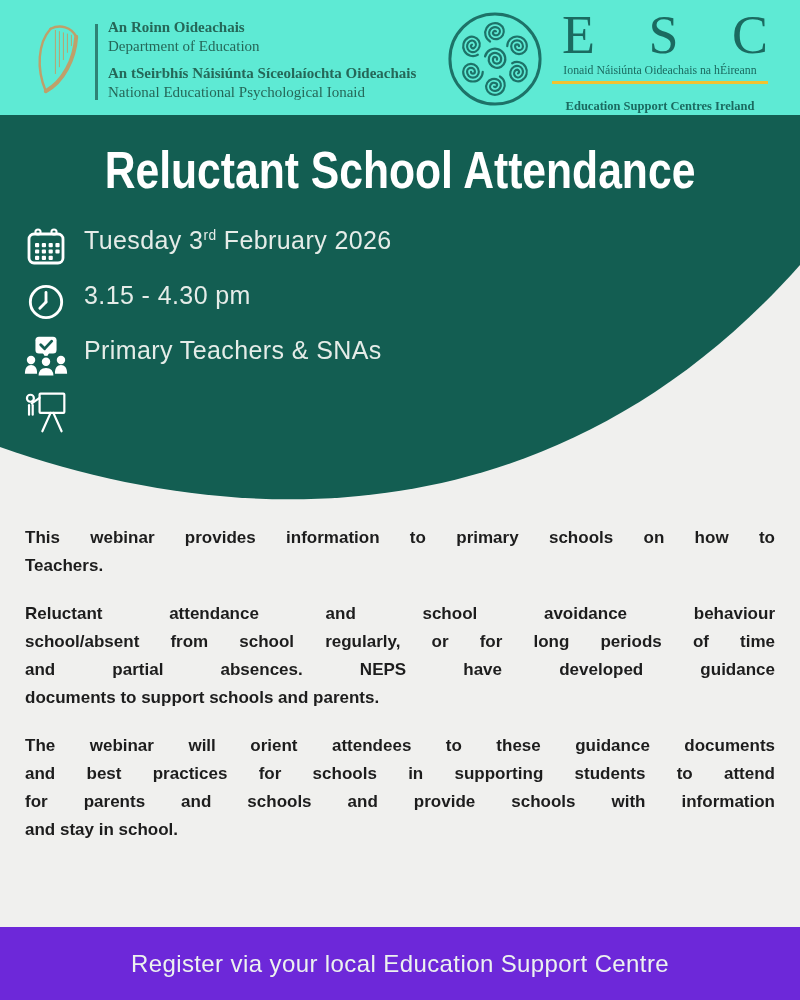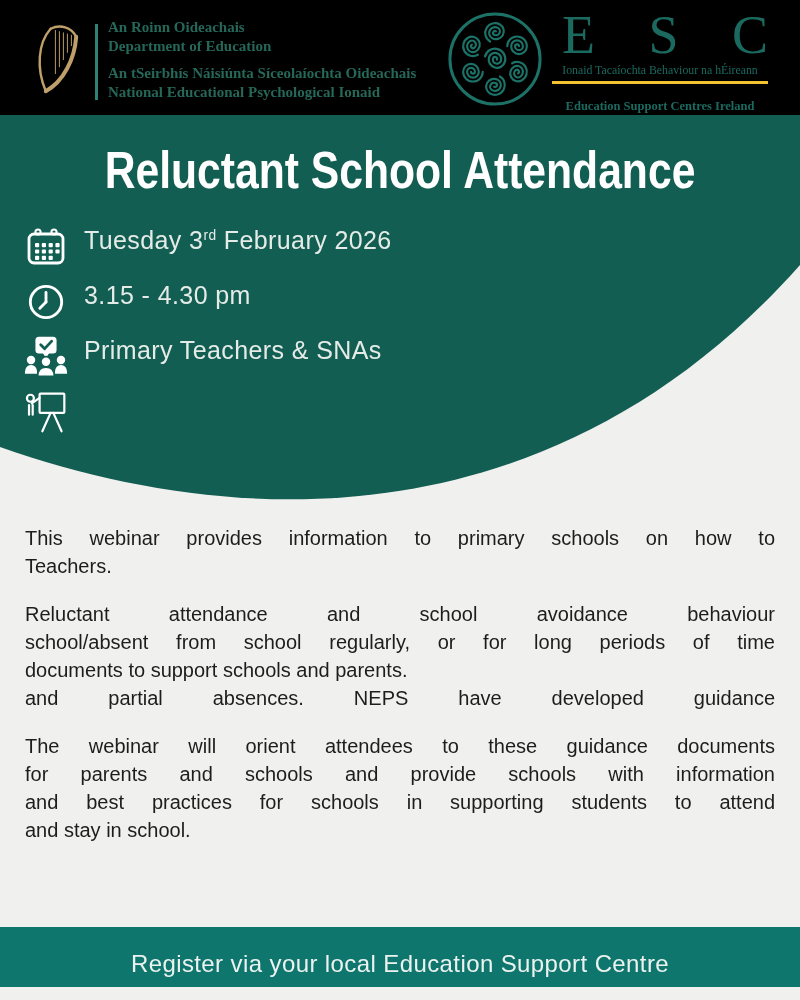--- a/index.html
+++ b/index.html
@@ -4,25 +4,25 @@
 <style>
   * { margin:0; padding:0; box-sizing:border-box; }
   html,body { background:#d8d8d6; }
   .page {
     position:relative; width:800px; height:1000px; margin:0 auto;
     background:#f0f0ee; overflow:hidden;
     font-family:"Liberation Sans","DejaVu Sans",sans-serif;
   }
 
   
-  .header { position:absolute; top:0; left:0; width:800px; height:115px; background:#000000; }
+  .header { position:absolute; top:0; left:0; width:800px; height:115px; background:#5eead4; }
   .harp { position:absolute; left:33px; top:24px; width:48px; height:72px; }
   .logo-divider { position:absolute; left:95px; top:24px; width:3px; height:76px; background:#2f8275; }
   .dept-text { position:absolute; left:108px; top:18px; font-family:"Liberation Serif","DejaVu Serif",serif; color:#256758; }
-  .dept-text .ln { font-size:15px; line-height:19px;font-weight:bold; }
+  .dept-text .ln { font-size:15px; line-height:19px; }
   .dept-text .b  { font-weight:bold; }
   .dept-text .gap { height:8px; }
 
   .esci { position:absolute; left:446px; top:8px; width:330px; height:100px; }
   .esci-spiral { position:absolute; left:0; top:2px; width:98px; height:98px; }
   .esci-text { position:absolute; left:106px; top:2px; width:216px; text-align:center;
                font-family:"Liberation Serif","DejaVu Serif",serif; color:#1b6a60; }
   .esci-acronym { font-size:54px; line-height:50px; letter-spacing:20px; margin-left:10px; white-space:nowrap; }
   .esci-irish { font-size:11.8px; line-height:14px; margin-top:3px; white-space:nowrap; }
   .esci-rule { height:3px; background:#f2c230; margin-top:4px; }
@@ -39,25 +39,25 @@
   }
   .rows { position:absolute; top:111px; left:24px; }
   .row { display:flex; align-items:flex-start; height:42px; margin-bottom:13px; }
   .row .ic { width:44px; height:42px; display:flex; align-items:center; justify-content:center; flex:0 0 44px; }
   .row .txt { margin-left:16px; color:#e5ece8; font-size:25px; letter-spacing:0.4px; white-space:nowrap; }
   .row .txt sup { font-size:0.55em; vertical-align:super; }
 
   
   .desc { position:absolute; top:524px; left:25px; width:750px; color:#1d1d1d; }
   .desc .para { margin-bottom:20px; }
-  .jl { font-size:20px; line-height:28px; text-align:justify; text-align-last:justify; white-space:normal; }
+  .jl { font-size:17px; line-height:28px; text-align:justify; text-align-last:justify; white-space:normal;font-weight:bold; }
   .jl.last { text-align-last:left; }
 
   
-  .footer { position:absolute; top:927px; left:0; width:800px; height:60px; background:#0f766e; }
+  .footer { position:absolute; top:927px; left:0; width:800px; height:73px; background:#6d28d9; }
   .footer .txt { width:100%; text-align:center; line-height:73px; color:#ecf2ef; font-size:24px; letter-spacing:0.4px; }
 </style>
 </head>
 <body>
 
 <div class="page">
 
   <div class="header">
 
     <svg class="harp" viewBox="0 0 60 90" fill="none" stroke="#bfa06a" stroke-linecap="round">
@@ -90,21 +90,21 @@
         <use href="#sp" transform="translate(50,50) scale(2.1) rotate(15) translate(-5,0)"></use>
         <use href="#sp" transform="translate(50,23.5) scale(2.0) rotate(-60) translate(-5,0)"></use>
         <use href="#sp" transform="translate(72.5,37) scale(2.0) rotate(0) translate(-5,0)"></use>
         <use href="#sp" transform="translate(72.5,63) scale(2.0) rotate(60) translate(-5,0)"></use>
         <use href="#sp" transform="translate(50,76.5) scale(2.0) rotate(120) translate(-5,0)"></use>
         <use href="#sp" transform="translate(27.5,63) scale(2.0) rotate(180) translate(-5,0)"></use>
         <use href="#sp" transform="translate(27.5,37) scale(2.0) rotate(240) translate(-5,0)"></use>
       </svg>
       <div class="esci-text">
         <div class="esci-acronym">E S C I</div>
-        <div class="esci-irish">Ionaid Tacaíochta Behaviour na hÉireann</div>
+        <div class="esci-irish">Ionaid Náisiúnta Oideachais na hÉireann</div>
         <div class="esci-rule"></div>
         <div class="esci-english">Education Support Centres Ireland</div>
       </div>
     </div>
   </div>
 
   <div class="banner">
     <svg class="banner-curve" width="800" height="420" viewBox="0 0 800 420">
       <path d="M0,0 H800 V150 C560,420 250,420 0,332 Z" fill="#135e52"></path>
     </svg>
@@ -189,27 +189,27 @@
   </div>
 
   <div class="desc">
     <div class="para">
       <div class="jl">This webinar provides information to primary schools on how to</div>
       <div class="jl last">Teachers.</div>
     </div>
     <div class="para">
       <div class="jl">Reluctant attendance and school avoidance behaviour</div>
       <div class="jl">school/absent from school regularly, or for long periods of time</div>
+      <div class="jl">and partial absences. NEPS have developed guidance</div>
       <div class="jl last">documents to support schools and parents.</div>
-      <div class="jl">and partial absences. NEPS have developed guidance</div>
     </div>
     <div class="para">
       <div class="jl">The webinar will orient attendees to these guidance documents</div>
+      <div class="jl">and best practices for schools in supporting students to attend</div>
       <div class="jl">for parents and schools and provide schools with information</div>
-      <div class="jl">and best practices for schools in supporting students to attend</div>
       <div class="jl last">and stay in school.</div>
     </div>
   </div>
 
   <div class="footer">
     <div class="txt">Register via your local Education Support Centre</div>
   </div>
 
 </div>
 

